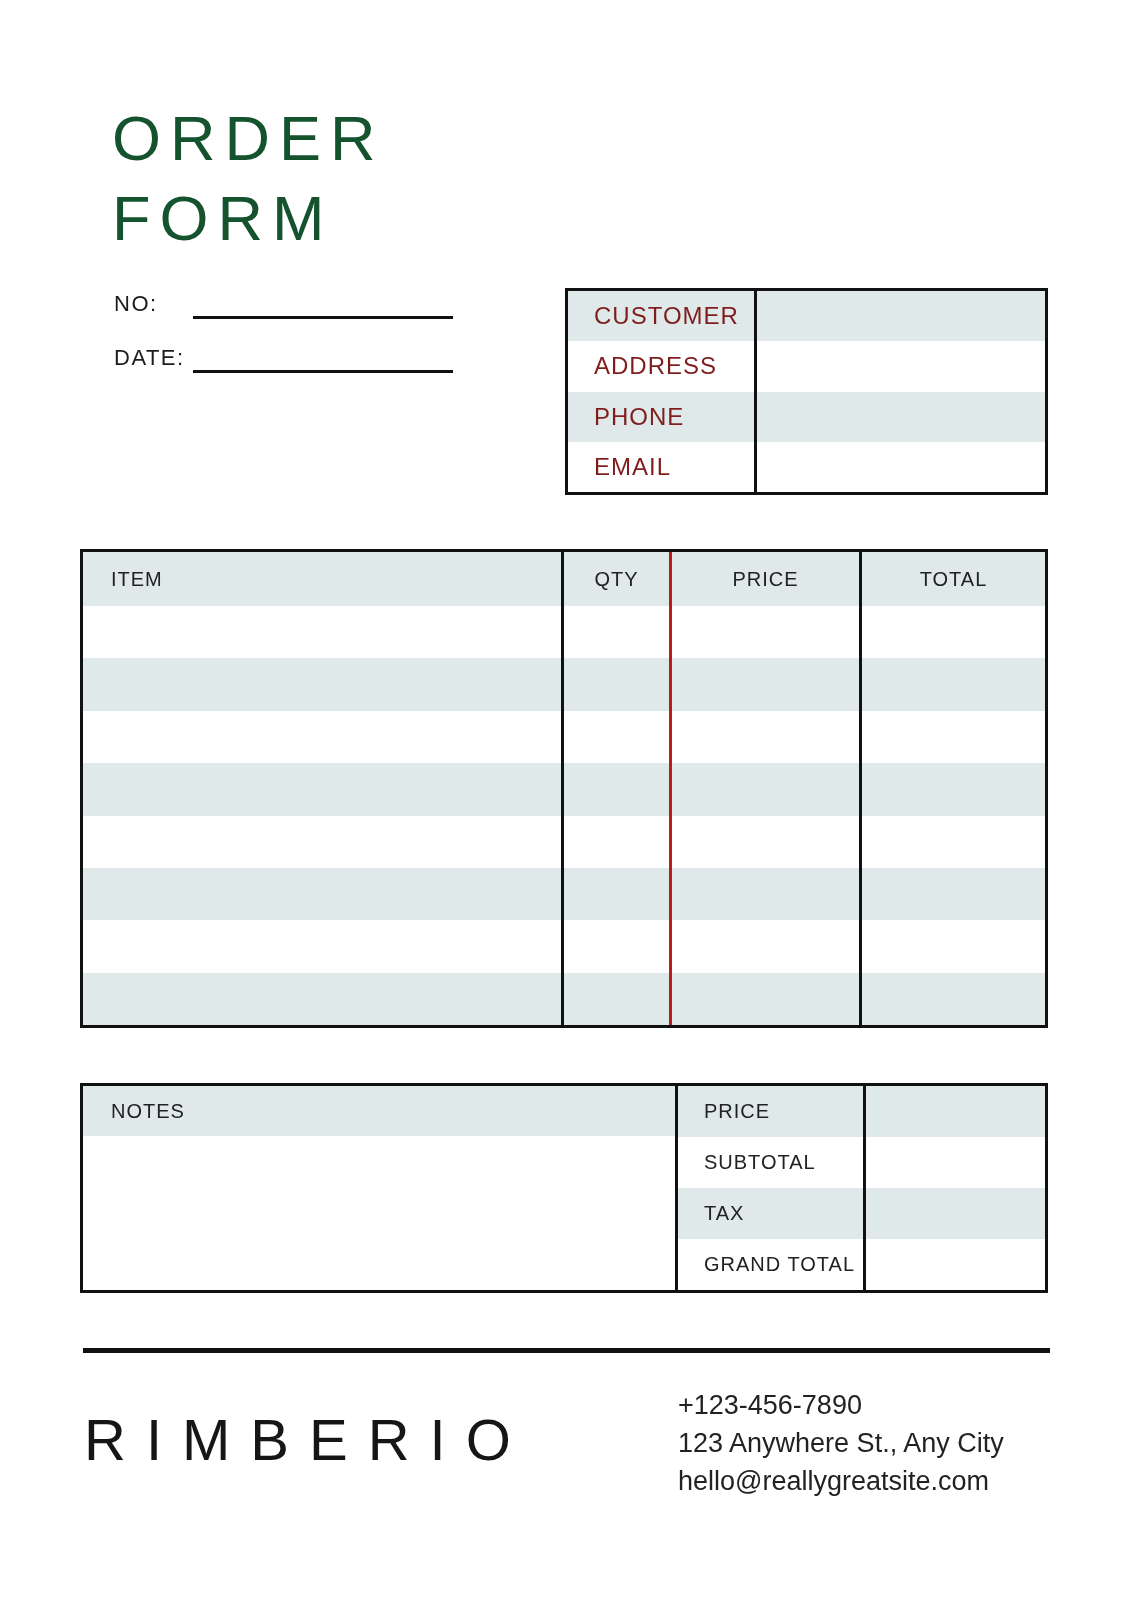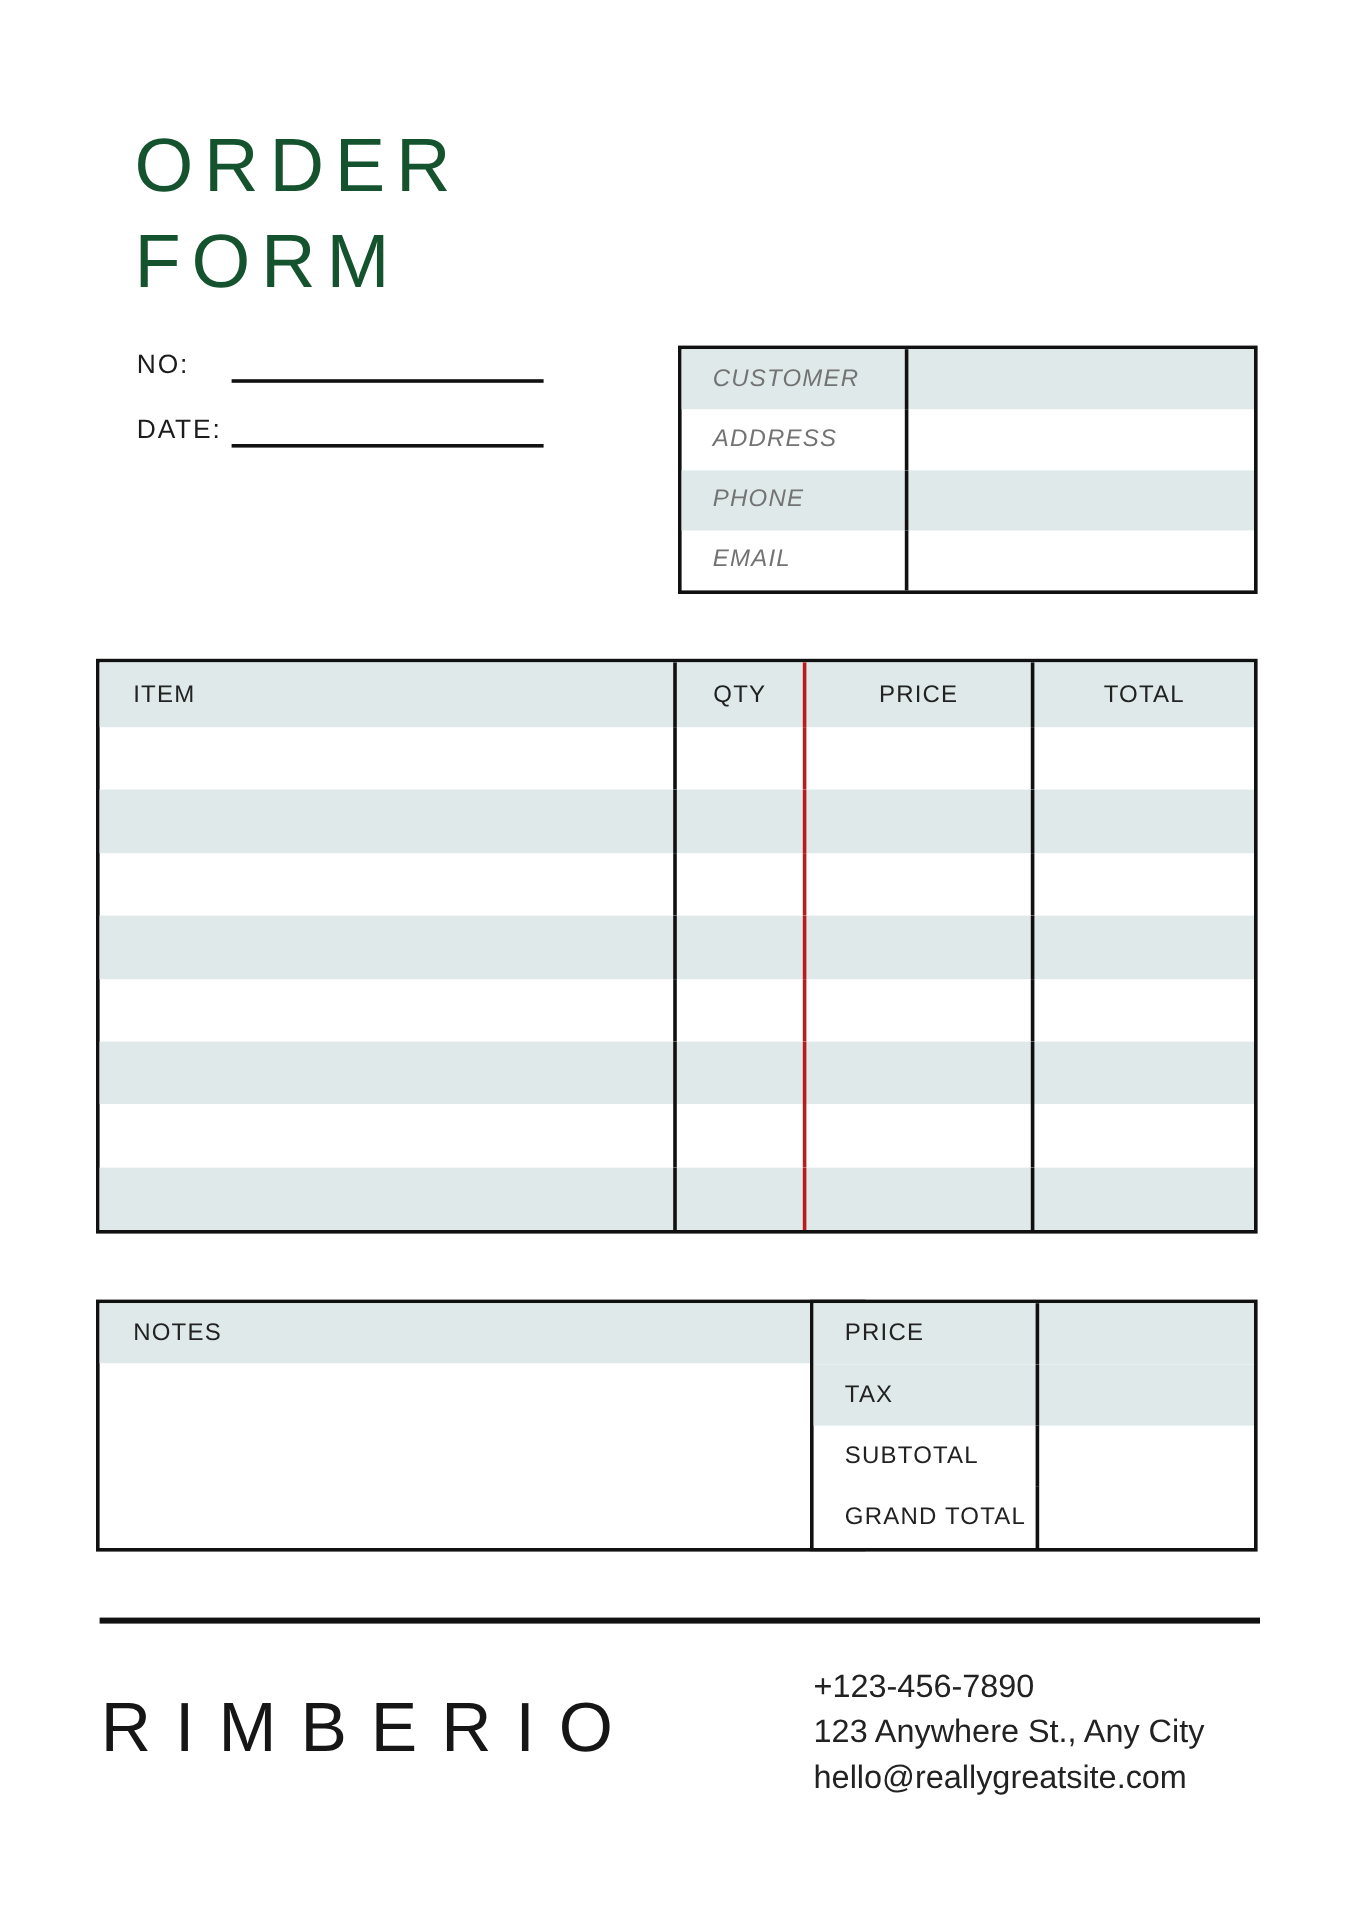--- a/index.html
+++ b/index.html
@@ -19,21 +19,21 @@
   .date-line{top:370px;}
   .fill-value{position:absolute;font-size:20px;}
   
   .box{position:absolute;border:3px solid #111;box-sizing:border-box;background:#fff;}
   .stripe{background:#dfe9e9;}
   
   .customer-box{left:565px;top:288px;width:483px;height:207px;display:flex;flex-direction:column;}
   .ci-row{flex:1;display:flex;}
   .ci-label{width:189px;box-sizing:border-box;border-right:3px solid #111;
             display:flex;align-items:center;padding-left:26px;
-            font-size:20px;letter-spacing:1px;color:#737373;font-style:italic;}
+            font-size:24px;letter-spacing:1px;color:#7f1d1d;}
   .ci-value{flex:1;display:flex;align-items:center;padding-left:14px;font-size:20px;}
   
   .items-box{left:80px;top:549px;width:968px;height:479px;display:flex;flex-direction:column;}
   .it-row{display:flex;flex:1;}
   .it-head{flex:0 0 54px;}
   .cell{box-sizing:border-box;display:flex;align-items:center;}
   .c-item{width:481px;border-right:3px solid #111;padding-left:28px;}
   .c-qty{width:108px;border-right:3px solid #b91c1c;justify-content:center;}
   .c-price{width:190px;border-right:3px solid #111;justify-content:center;}
   .c-total{flex:1;justify-content:center;}
@@ -154,26 +154,26 @@
   <div class="box notes-box">
     <div class="notes-head stripe">NOTES</div>
     <div class="notes-body"></div>
   </div>
 
   <div class="box totals-box">
     <div class="tt-row stripe">
       <div class="tt-label">PRICE</div>
       <div class="tt-value"></div>
     </div>
+    <div class="tt-row">
+      <div class="tt-label">SUBTOTAL</div>
+      <div class="tt-value"></div>
+    </div>
     <div class="tt-row stripe">
       <div class="tt-label">TAX</div>
-      <div class="tt-value"></div>
-    </div>
-    <div class="tt-row">
-      <div class="tt-label">SUBTOTAL</div>
       <div class="tt-value"></div>
     </div>
     <div class="tt-row">
       <div class="tt-label">GRAND TOTAL</div>
       <div class="tt-value"></div>
     </div>
   </div>
 
   <div class="footer-rule"></div>
   <div class="brand">RIMBERIO</div>

